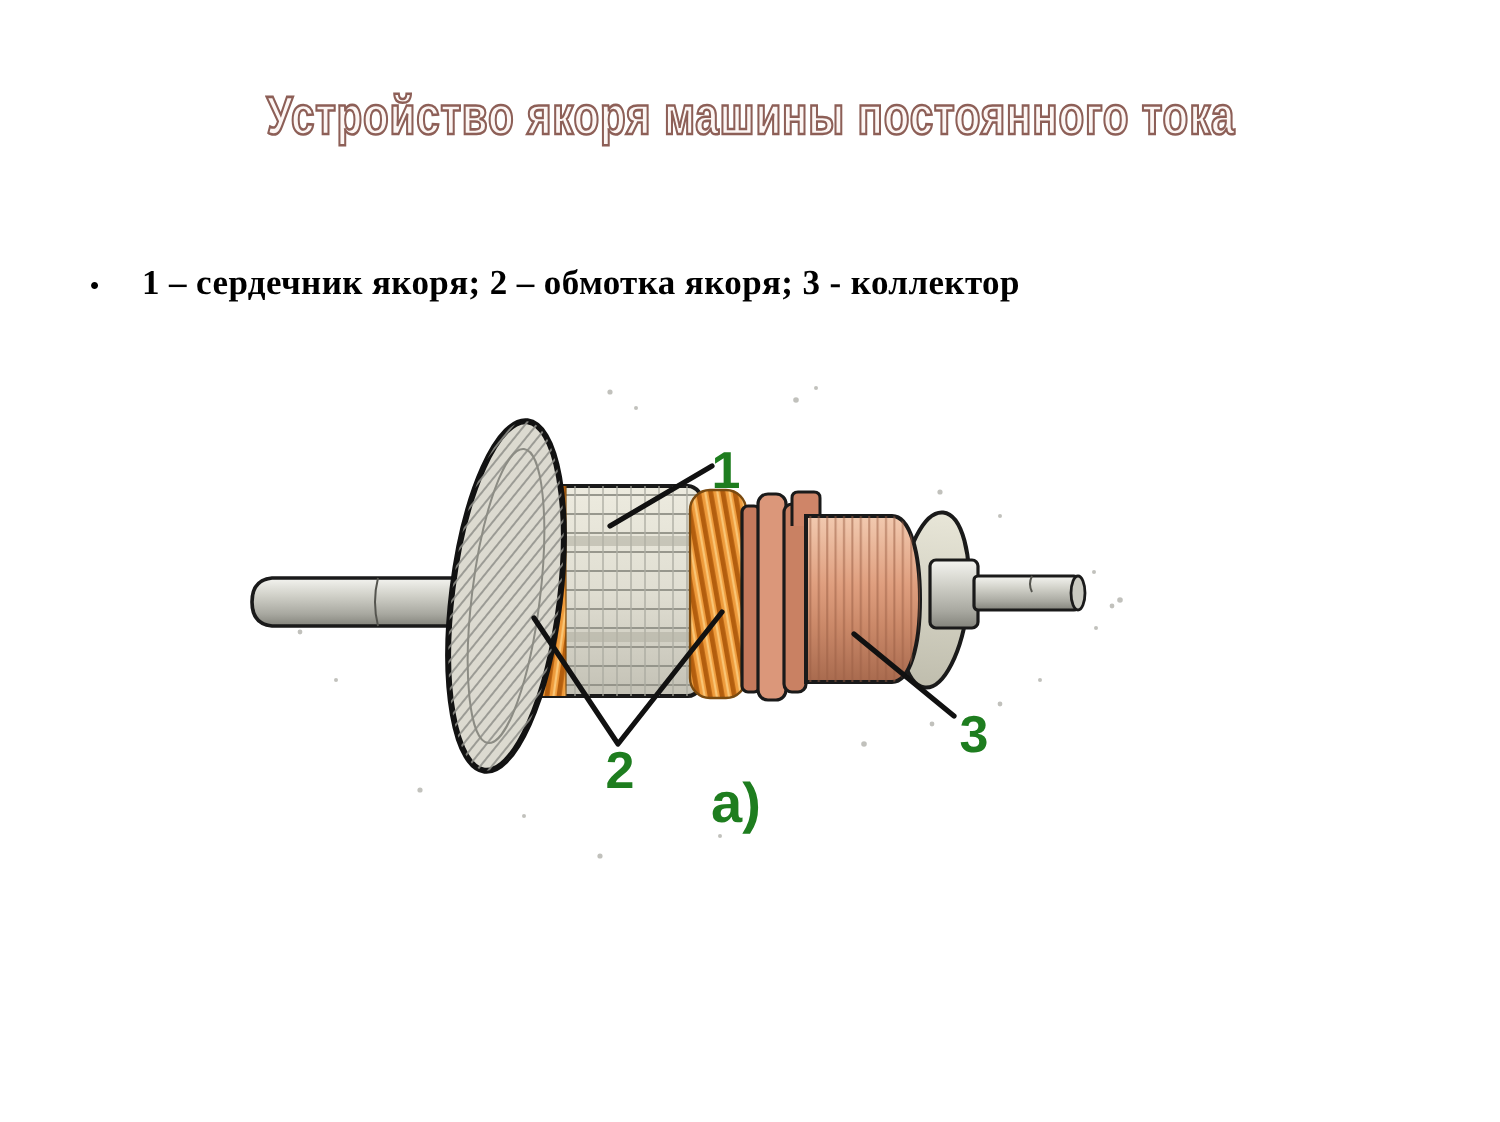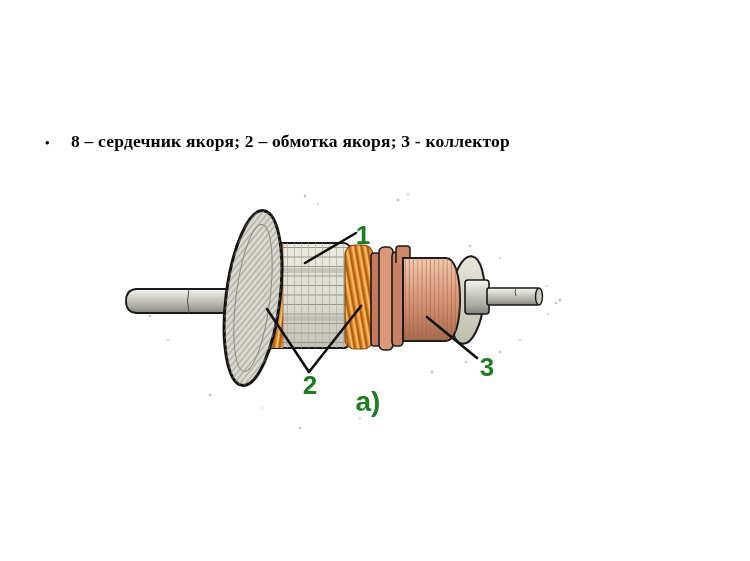--- a/index.html
+++ b/index.html
@@ -67,24 +67,25 @@
     font-weight: 700;
     font-size: 28px;
     fill: #1e7d1f;
   }
 </style>
 </head>
 <body>
 
 <div class="slide">
 
+  <h1 class="title"><span class="title-text">Устройство якоря машины постоянного тока</span></h1>
 
   <div class="legend">
     <span class="marker">•</span>
-    <span class="legend-text">8 – сердечник якоря; 2 – обмотка якоря; 3 - коллектор</span>
+    <span class="legend-text">1 – сердечник якоря; 2 – обмотка якоря; 3 - коллектор</span>
   </div>
 
   <svg class="figure-svg" width="750" height="561" viewBox="0 0 750 561">
     <defs>
       <linearGradient id="metalV" x1="0" y1="0" x2="0" y2="1">
         <stop offset="0" stop-color="#f4f4f0"></stop>
         <stop offset="0.35" stop-color="#d2d2ca"></stop>
         <stop offset="0.75" stop-color="#a8a8a0"></stop>
         <stop offset="1" stop-color="#83837b"></stop>
       </linearGradient>

